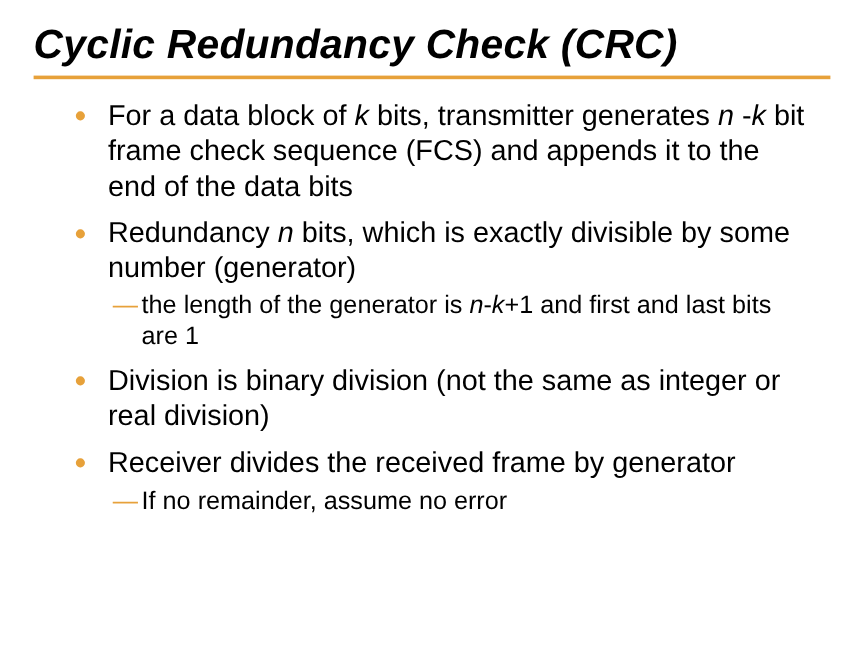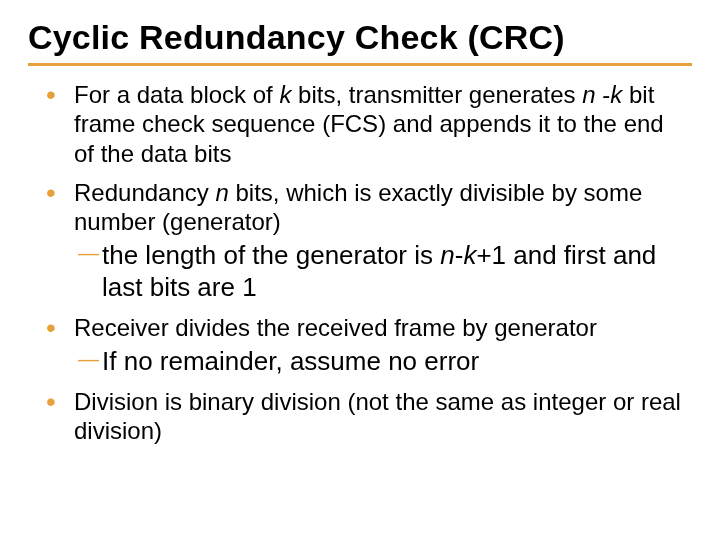--- a/index.html
+++ b/index.html
@@ -18,24 +18,25 @@
     padding: 18px 28px 18px 28px;
   }
   .title {
     font-family: "Arial Black", Arial, sans-serif;
     font-weight: 900;
     font-size: 34px;
     letter-spacing: 0.2px;
     padding-bottom: 6px;
     border-bottom: 3px solid #e7a13a;
     margin-bottom: 14px;
+    font-style: italic;
   }
   ul.top {
     list-style: none;
-    margin: 0;
+    margin: 16px;
     padding: 0 4px 0 18px;
   }
   ul.top > li {
     position: relative;
     font-size: 24px;
     line-height: 1.22;
     padding-left: 28px;
     margin-bottom: 10px;
   }
   ul.top > li::before {
@@ -47,21 +48,21 @@
     font-size: 28px;
     line-height: 1.05;
   }
   ul.sub {
     list-style: none;
     margin: 4px 0 0 0;
     padding: 0 0 0 4px;
   }
   ul.sub > li {
     position: relative;
-    font-size: 26px;
+    font-size: 21px;
     line-height: 1.2;
     padding-left: 24px;
     margin-top: 2px;
   }
   ul.sub > li::before {
     content: "—";
     position: absolute;
     left: 0;
     top: 0;
     color: #e7a13a;
@@ -84,27 +85,27 @@
     <li>
       <span>Redundancy </span><span class="it">n</span><span> bits, which is exactly divisible by some number (generator)</span>
       <ul class="sub">
         <li>
           <span>the length of the generator is </span><span class="it">n</span><span>-</span><span class="it">k</span><span>+1 and first and last bits are 1</span>
         </li>
       </ul>
     </li>
 
     <li>
+      <span>Division is binary division (not the same as integer or real division)</span>
+    </li>
+
+    <li>
       <span>Receiver divides the received frame by generator</span>
       <ul class="sub">
         <li>
           <span>If no remainder, assume no error</span>
         </li>
       </ul>
     </li>
 
-    <li>
-      <span>Division is binary division (not the same as integer or real division)</span>
-    </li>
-
 
   </ul>
 </div>
 
 </body></html>

